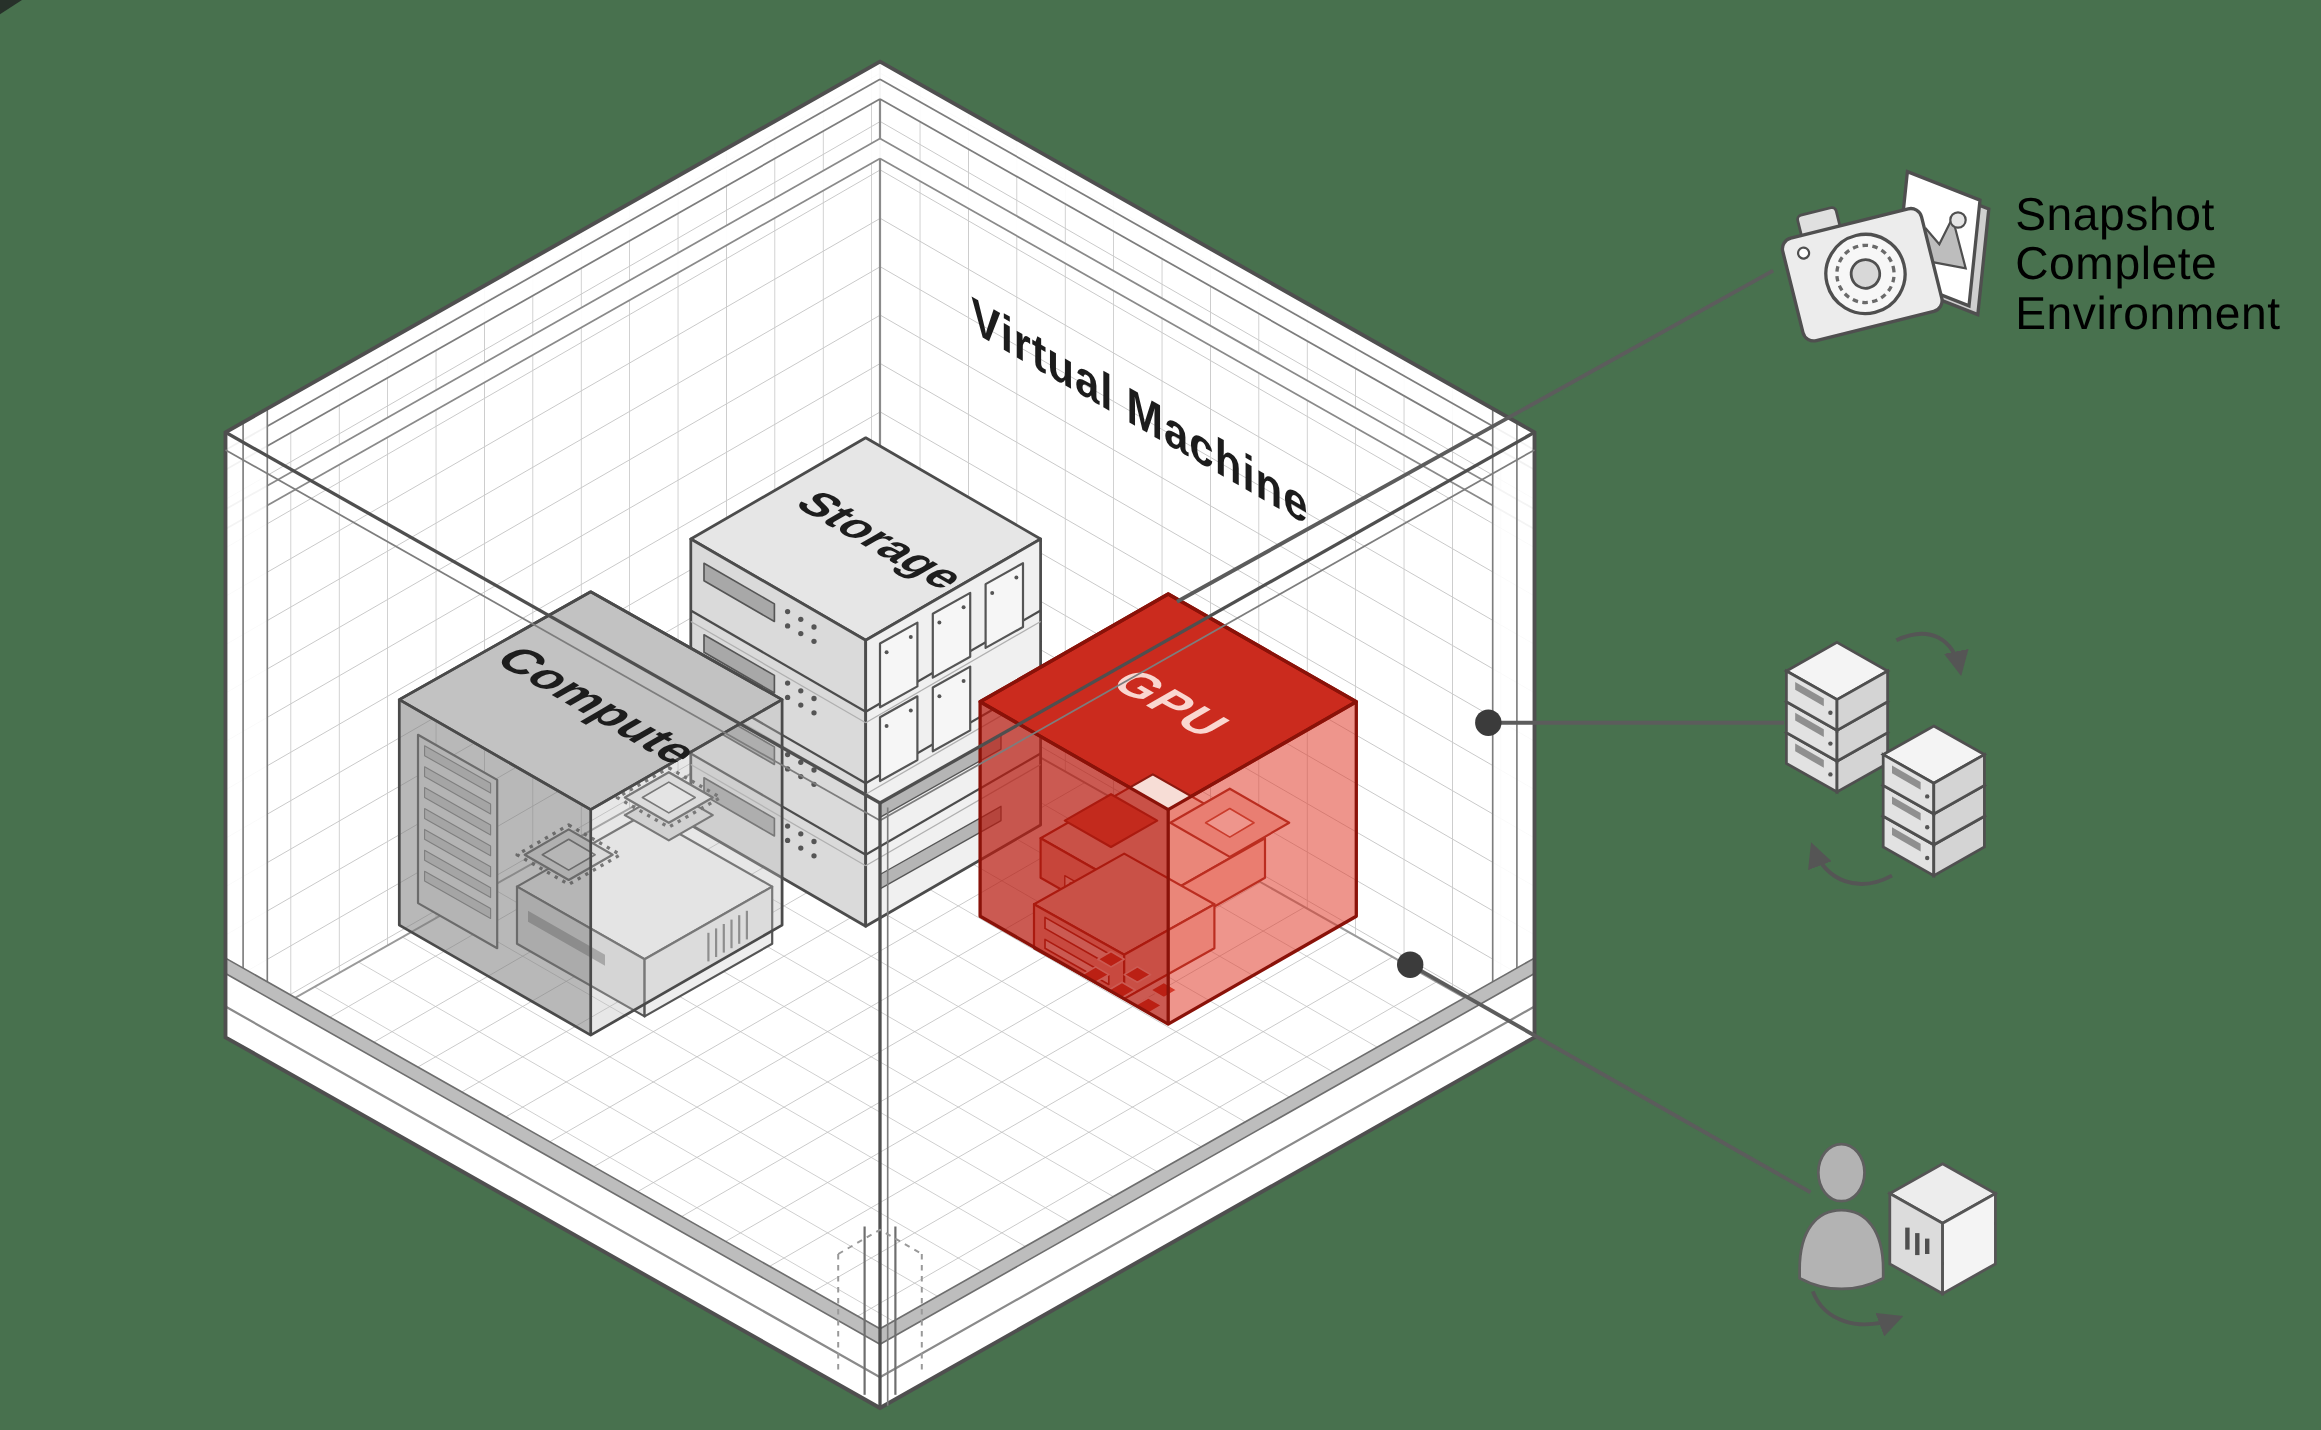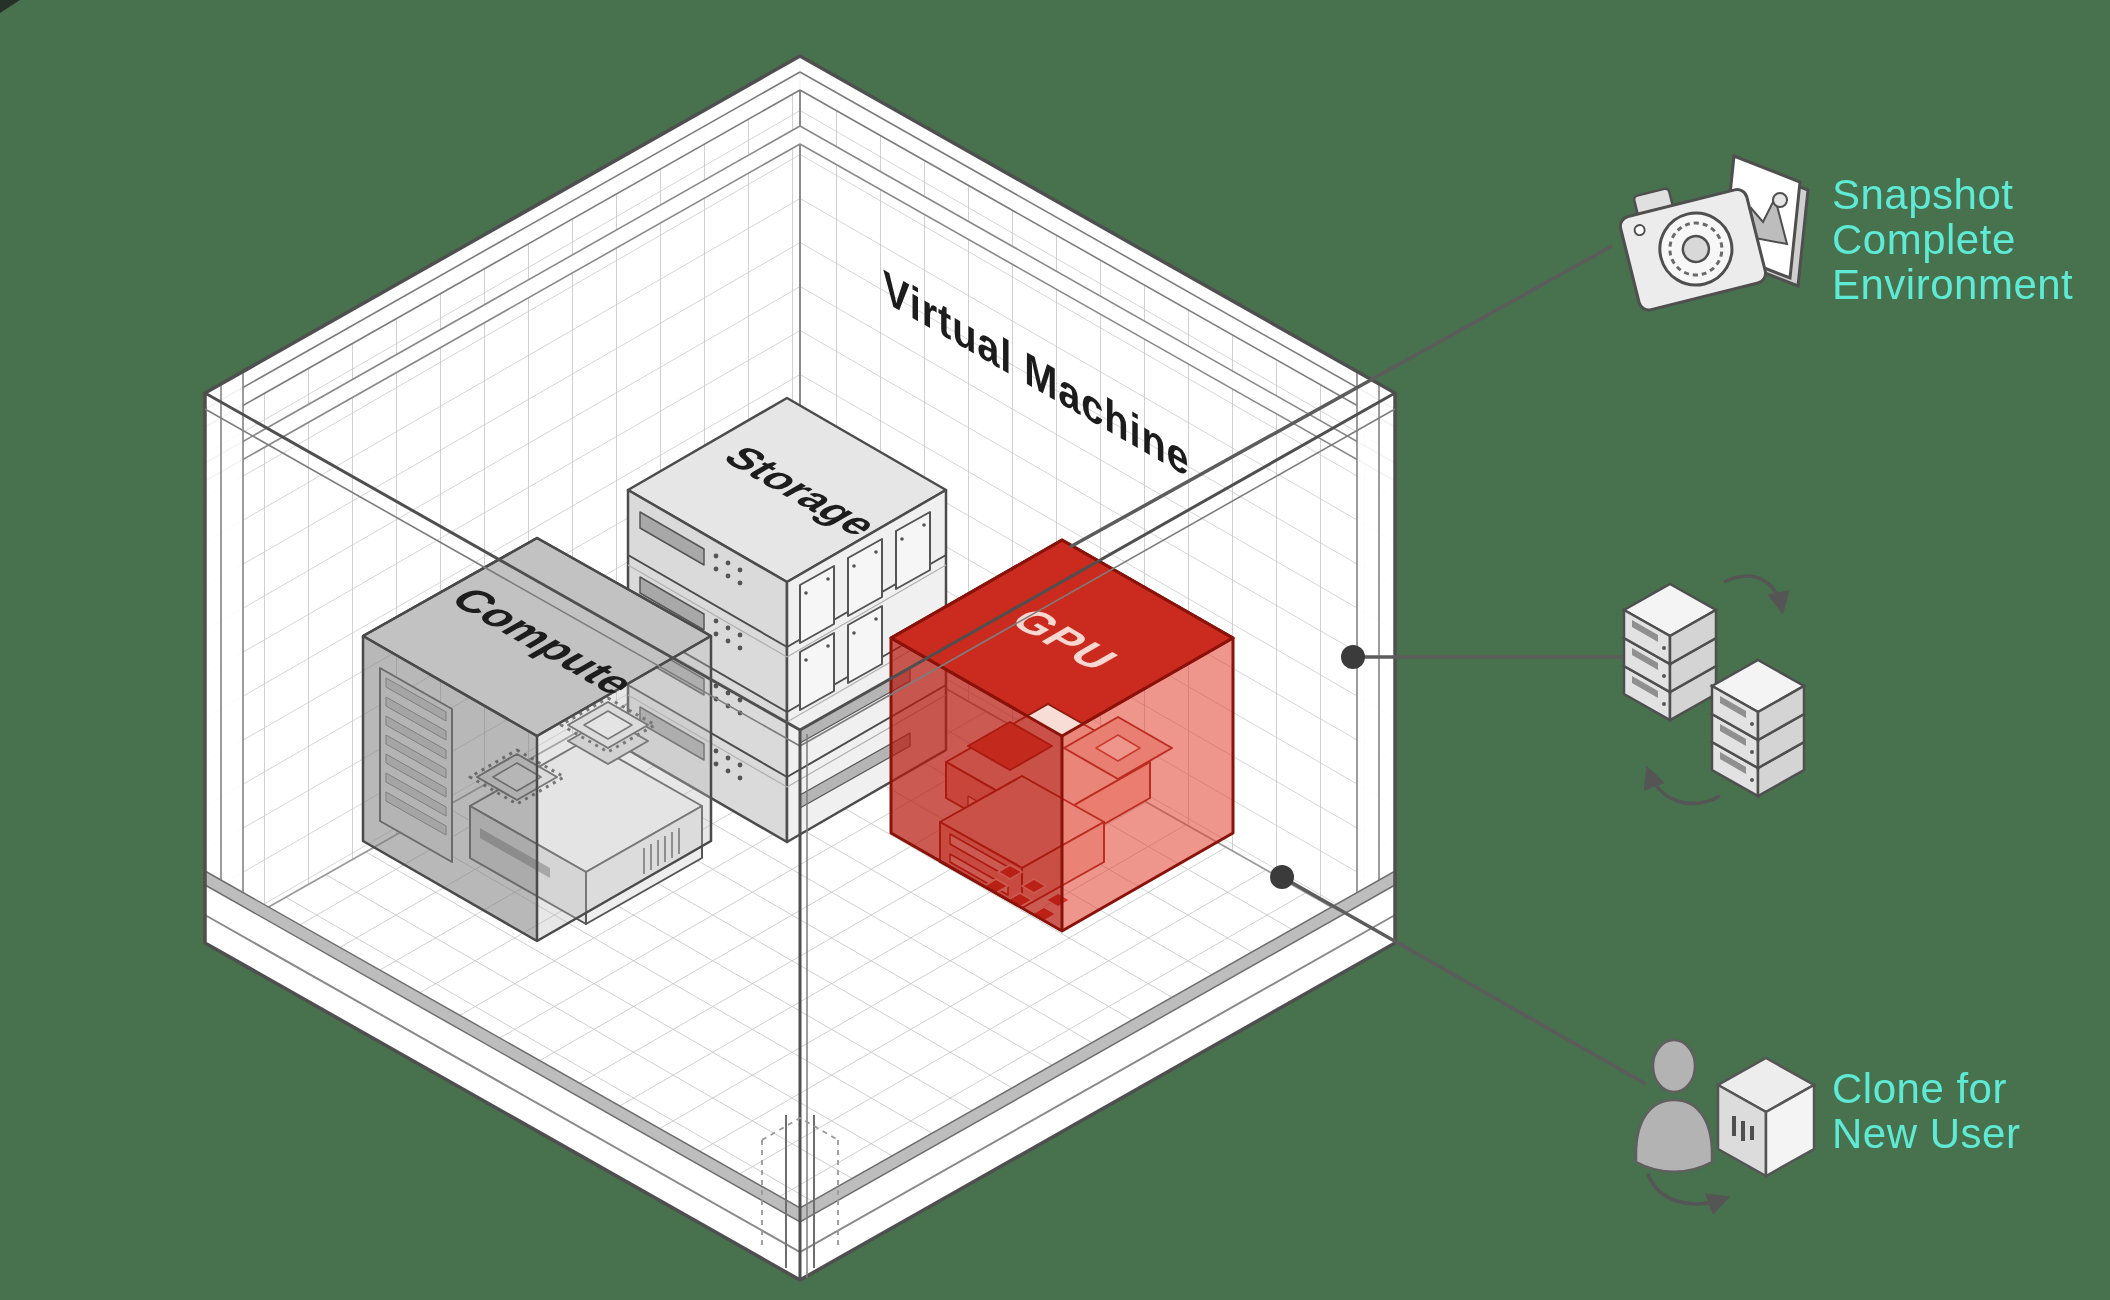--- a/index.html
+++ b/index.html
@@ -1,20 +1,20 @@
 <!DOCTYPE html>
 <html><head>
 <meta charset="utf-8">
 <style>
   html,body{margin:0;padding:0;background:#48714e;}
   #canvas{position:relative;width:2110px;height:1300px;background:#48714e;overflow:hidden;
           font-family:"Liberation Sans",sans-serif;}
   #diagram-svg{position:absolute;left:0;top:0;}
   .callout-text{position:absolute;font:400 42px/45px "Liberation Sans",sans-serif;
-                color:#5eead4;white-space:pre-line;letter-spacing:0.5px;}
+                color:#000000;white-space:pre-line;letter-spacing:0.5px;}
   #snapshot-text{left:1832px;top:172px;}
   #replicate-text{left:1832px;top:588px;}
   #clone-text{left:1832px;top:1066px;}
   .iso-top-label{font-family:"Liberation Sans",sans-serif;font-weight:600;}
   .wall-label{font-family:"Liberation Sans",sans-serif;font-weight:600;}
 </style>
 </head>
 <body>
 
 <div id="canvas">
@@ -297,16 +297,14 @@
             <line x1="34" y1="68" x2="34" y2="82"></line>
       </g>
     </g>
     <path d="M26,146 C36,172 66,184 104,170" fill="none" stroke="#555" stroke-width="3.5" marker-end="url(#arrow)"></path>
   </g>
 </svg>
 
 <div class="callout-text" id="snapshot-text">Snapshot
 Complete
 Environment</div>
-<div class="callout-text" id="clone-text">Clone for
-New User</div>
 
 </div>
 
 </body></html>

